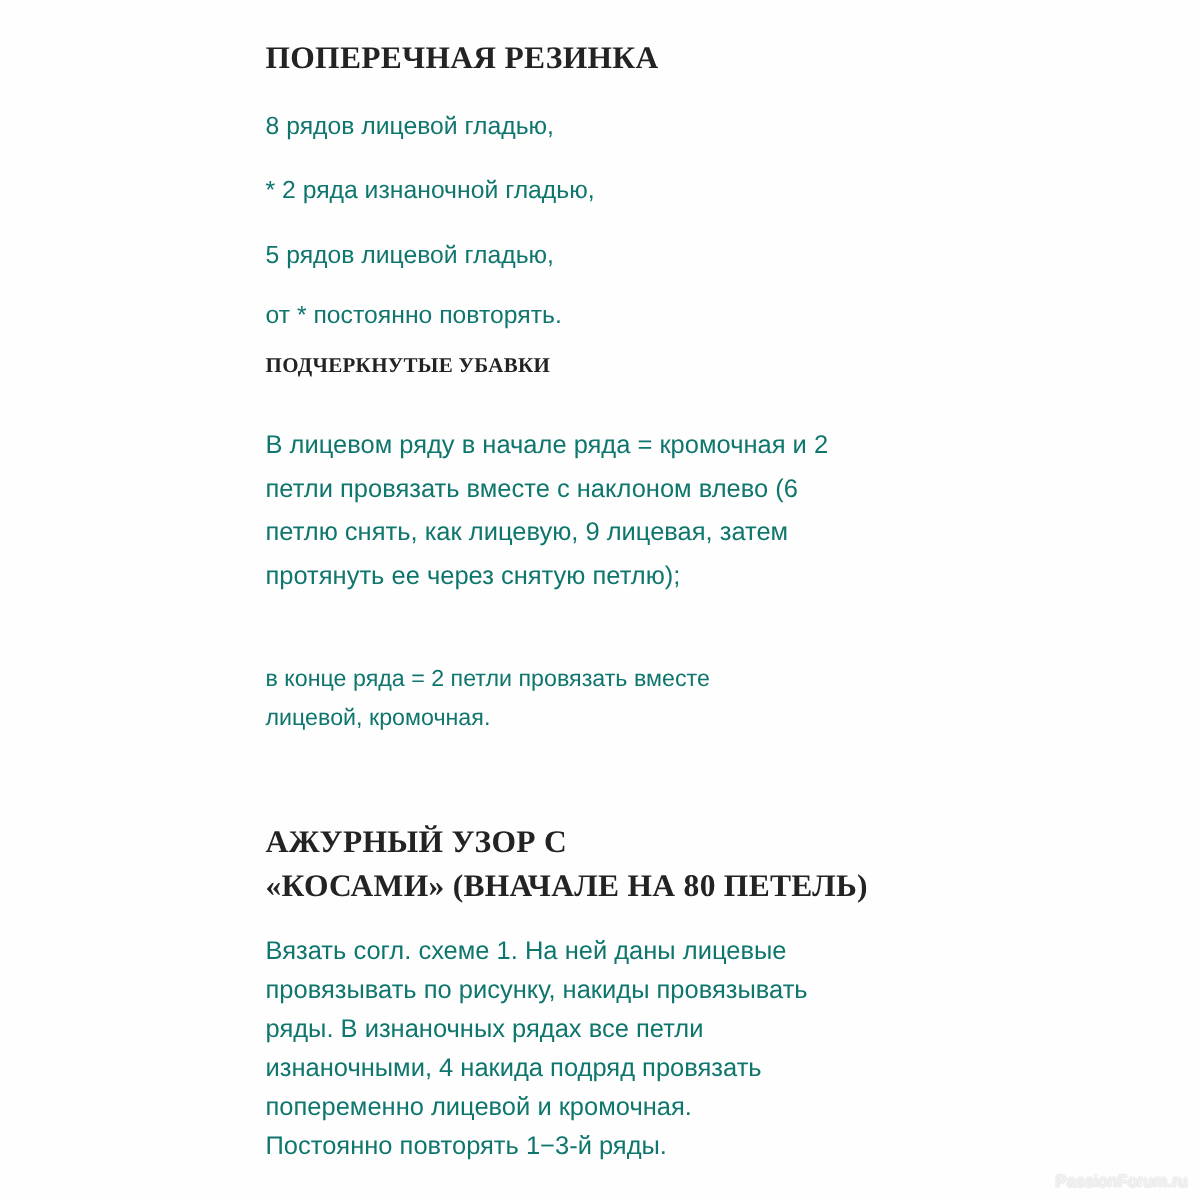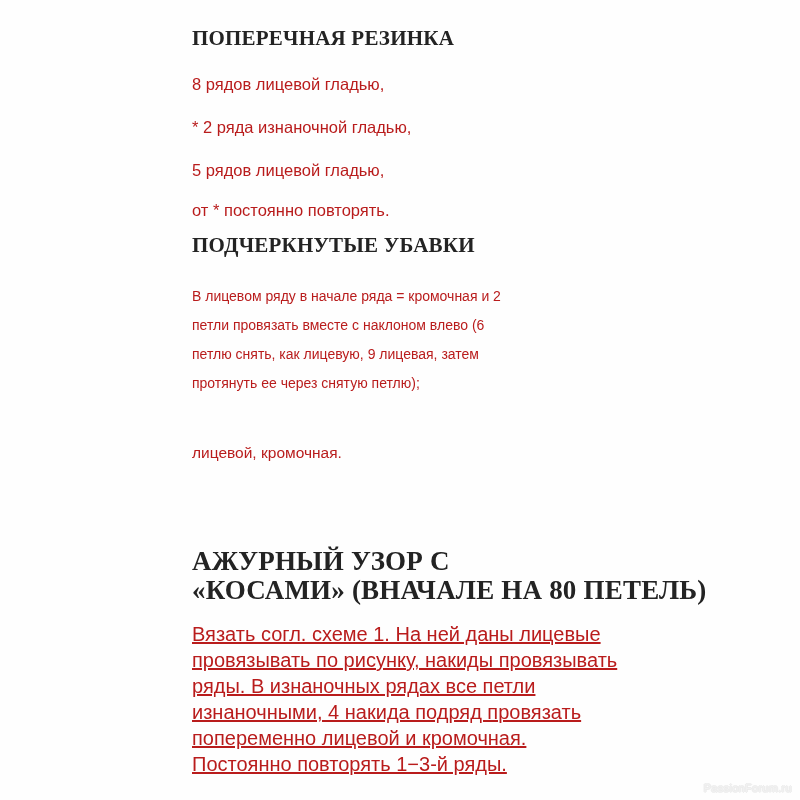--- a/index.html
+++ b/index.html
@@ -13,21 +13,21 @@
     background: #fefefe;
     font-family: "Liberation Sans", "DejaVu Sans", sans-serif;
     color: #2b2b2b;
     position: relative;
     overflow: hidden;
     -webkit-font-smoothing: antialiased;
   }
 
   .page {
     position: absolute;
-    left: 192px;
+    left: 177px;
     top: 0;
     width: 430px;
     height: 696px;
   }
 
   
   .heading {
     font-family: "Liberation Serif", "DejaVu Serif", serif;
     font-weight: bold;
     color: #232323;
@@ -39,61 +39,61 @@
     top: 25px;
     left: 0;
     font-size: 21px;
     line-height: 26px;
     white-space: nowrap;
   }
   .heading-2 {
     position: absolute;
     top: 232px;
     left: 0;
-    font-size: 21px;
+    font-size: 14px;
     line-height: 26px;
     white-space: nowrap;
   }
   .heading-3 {
     position: absolute;
     top: 547px;
     left: 0;
-    font-size: 27px;
+    font-size: 21px;
     line-height: 29px;
     width: 430px;
   }
   .heading-3 .hl {
     display: block;
     white-space: nowrap;
   }
 
   
   .para {
     position: absolute;
     left: 0;
     margin: 0;
-    color: #b91c1c;
+    color: #0f766e;
   }
 
   
   .line-row {
     font-size: 16.5px;
     line-height: 21px;
     white-space: nowrap;
   }
   .row-1 { top: 74px; }
   .row-2 { top: 117px; text-align: right; }
   .row-3 { top: 160px; }
   .row-4 { top: 200px; }
 
   
   .para-decrease {
     top: 282px;
     width: 424px;
-    font-size: 14px;
+    font-size: 17px;
     line-height: 29px;
   }
   .para-decrease .pl {
     display: block;
     white-space: nowrap;
   }
 
   
   .para-decrease-2 {
     top: 440px;
@@ -103,23 +103,22 @@
   }
   .para-decrease-2 .pl {
     display: block;
     white-space: nowrap;
   }
 
   
   .para-lace {
     top: 621px;
     width: 424px;
-    font-size: 20px;
+    font-size: 17px;
     line-height: 26px;
-    text-decoration: underline;
   }
   .para-lace .pl {
     display: block;
     white-space: nowrap;
   }
 
   
   .watermark {
     position: absolute;
     right: 8px;
@@ -156,20 +155,21 @@
   <h2 class="heading heading-2">ПОДЧЕРКНУТЫЕ УБАВКИ</h2>
 
   <div class="para para-decrease">
     <span class="pl">В лицевом ряду в начале ряда = кромочная и 2</span>
     <span class="pl">петли провязать вместе с наклоном влево (6</span>
     <span class="pl">петлю снять, как лицевую, 9 лицевая, затем</span>
     <span class="pl">протянуть ее через снятую петлю);</span>
   </div>
 
   <div class="para para-decrease-2">
+    <span class="pl">в конце ряда = 2 петли провязать вместе</span>
     <span class="pl">лицевой, кромочная.</span>
   </div>
 
   <h2 class="heading heading-3">
     <span class="hl">АЖУРНЫЙ УЗОР С</span>
     <span class="hl">«КОСАМИ» (ВНАЧАЛЕ НА 80 ПЕТЕЛЬ)</span>
   </h2>
 
   <div class="para para-lace">
     <span class="pl">Вязать согл. схеме 1. На ней даны лицевые</span>

